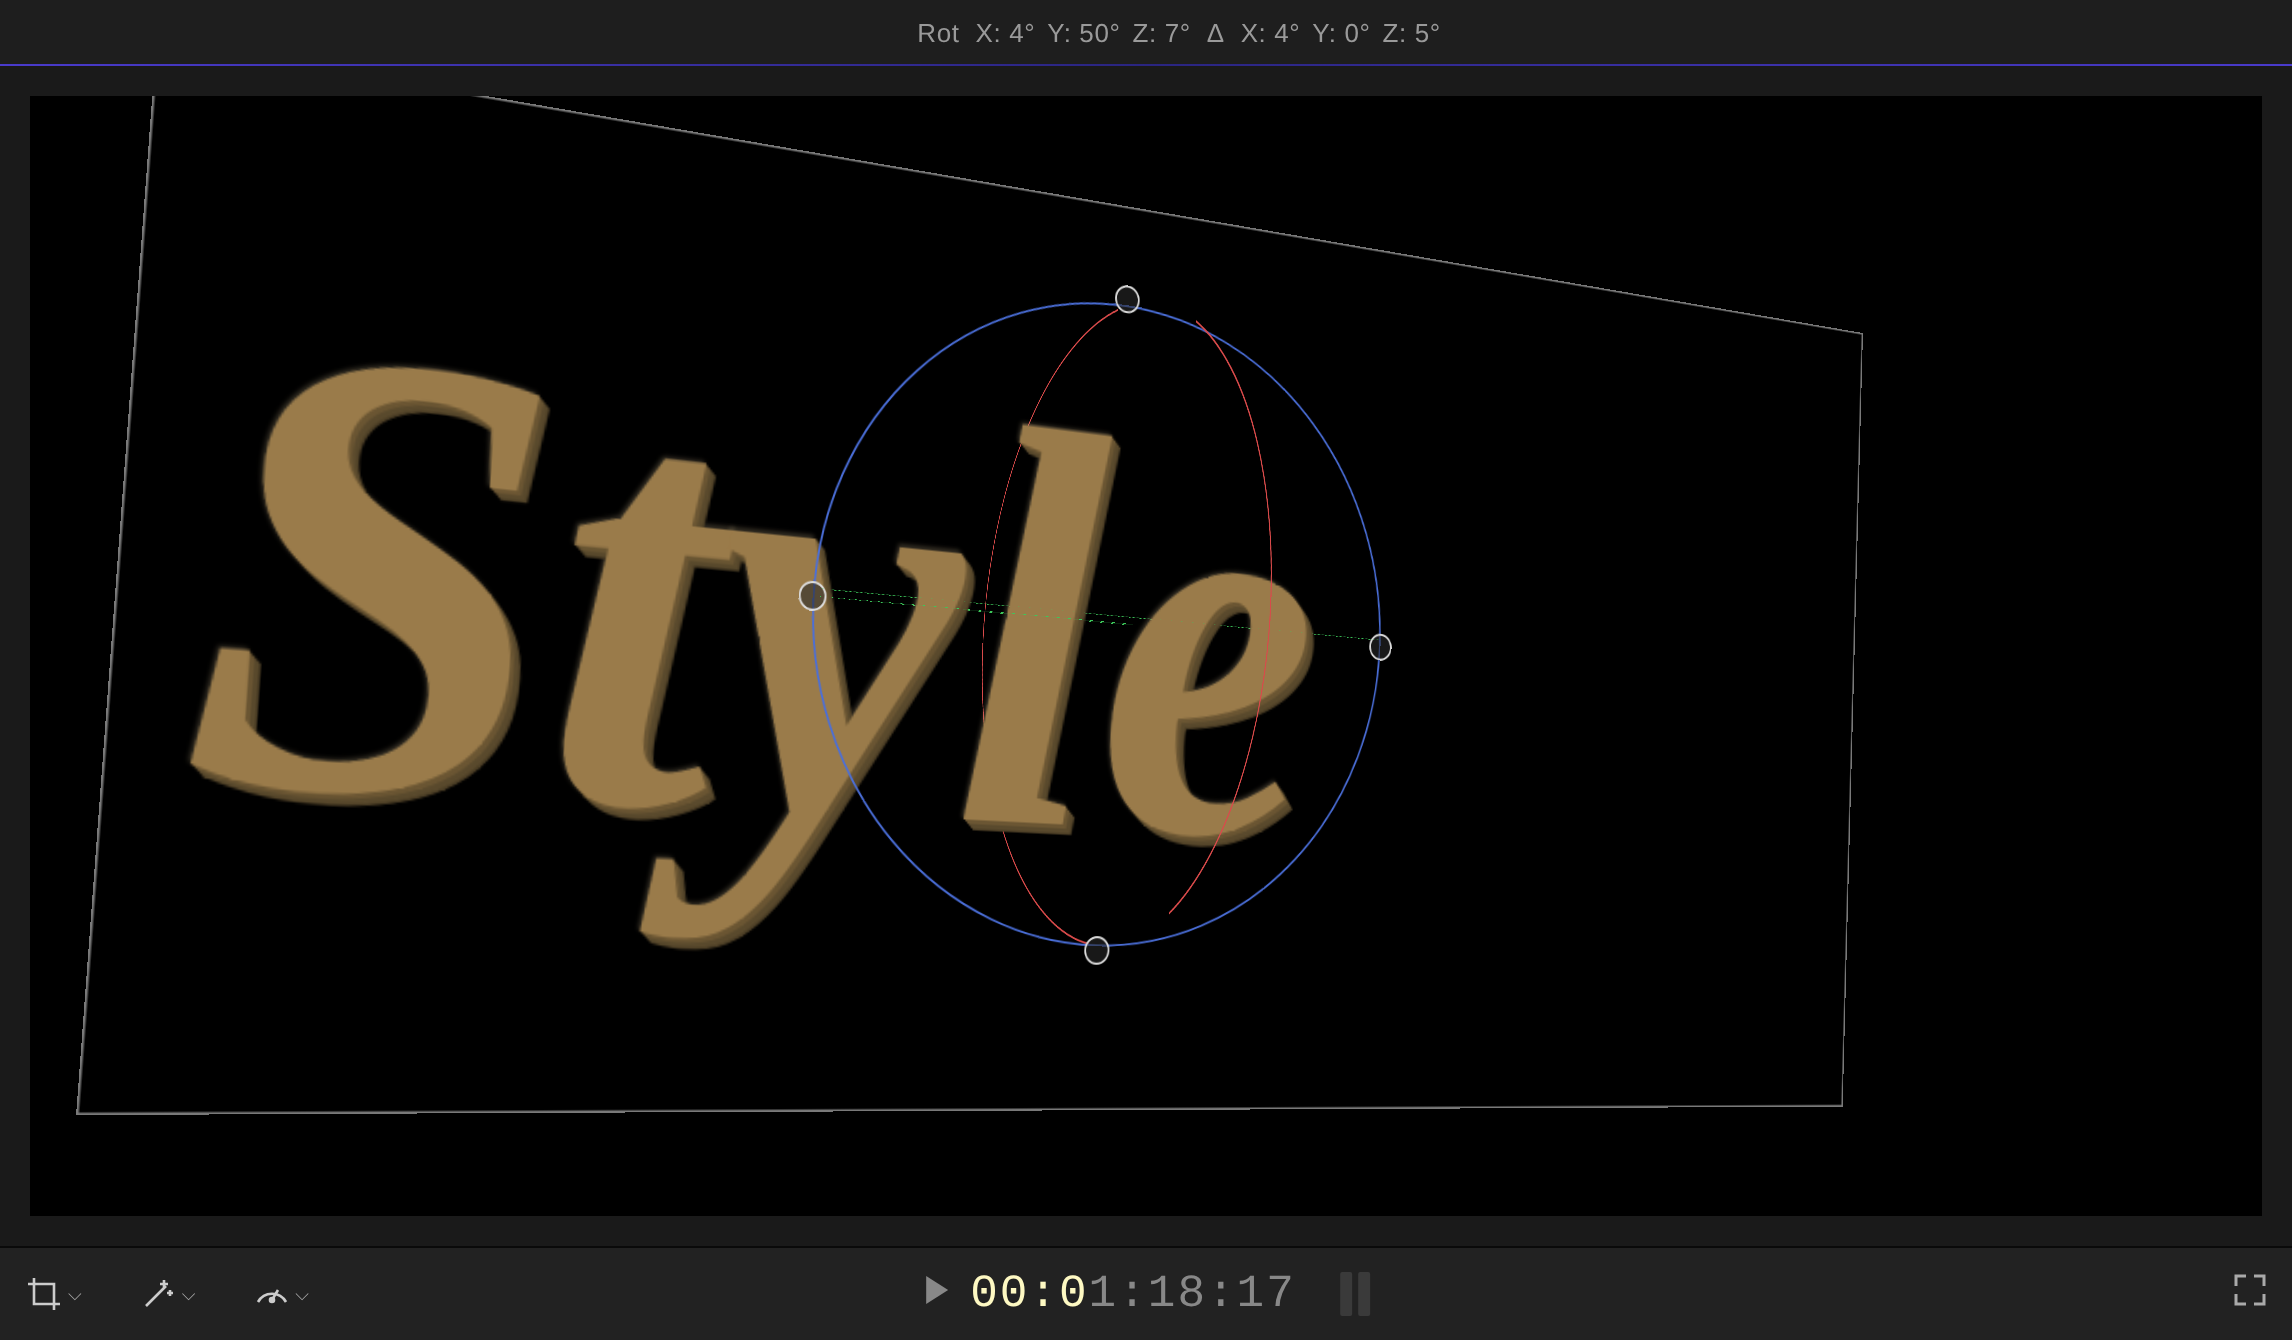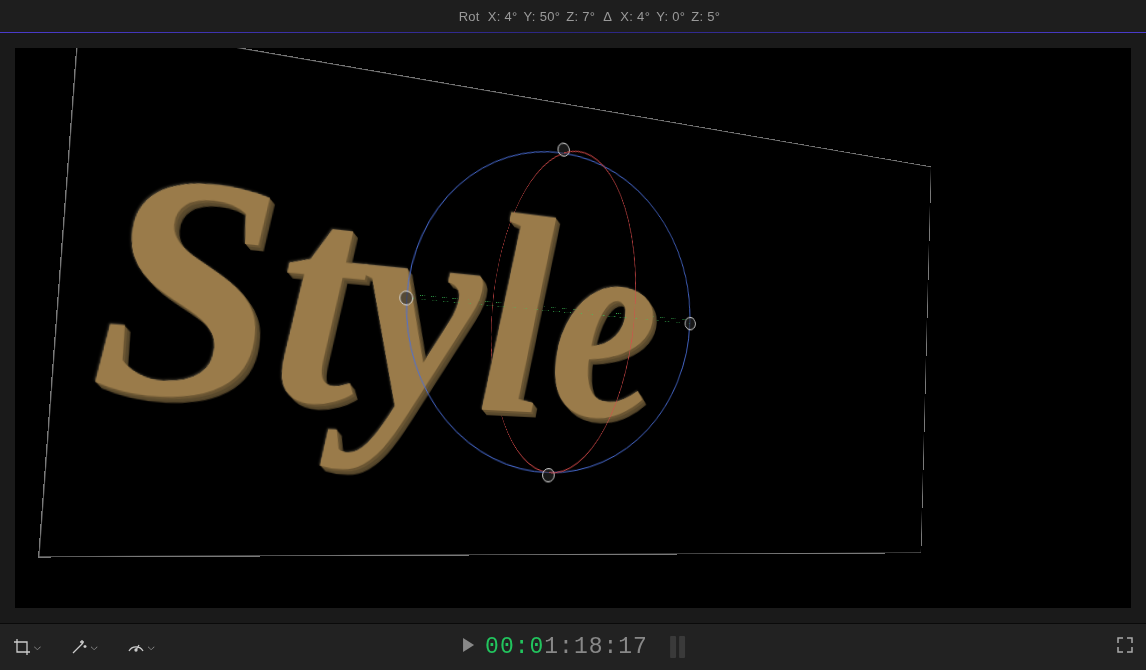--- a/index.html
+++ b/index.html
@@ -244,21 +244,21 @@
     
     .timecode {
       font-family: 'Courier New', monospace;
       font-size: 23px;
       font-weight: 500;
       letter-spacing: 1px;
       color: #888;
     }
     
     .timecode .dim {
-      color: #22c55e;
+      color: #fef9c3;
     }
     
     .audio-meters {
       display: flex;
       gap: 3px;
       margin-left: 12px;
     }
     
     .audio-bar {
       width: 6px;

